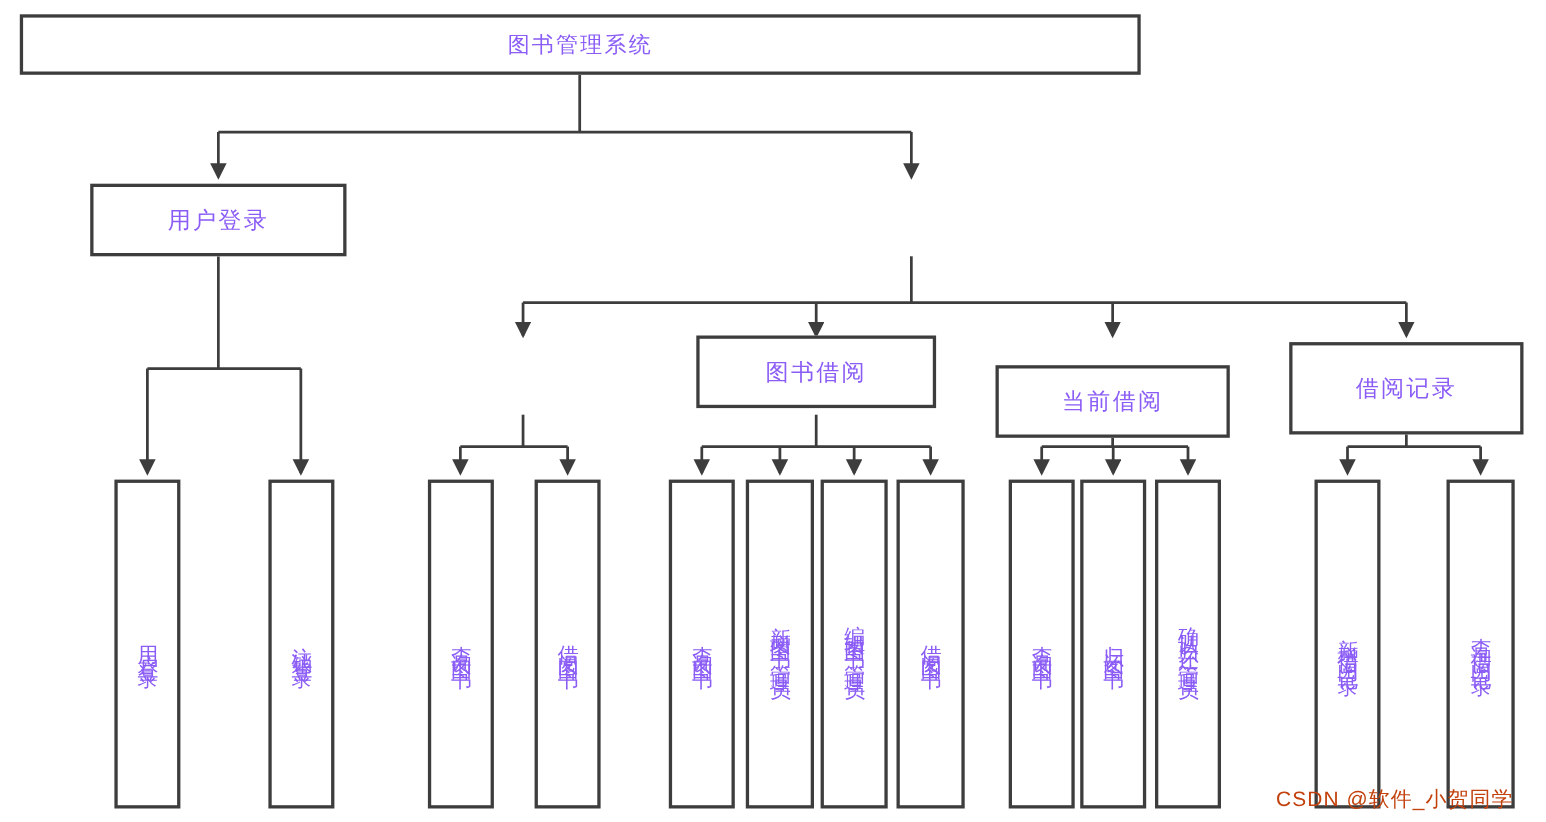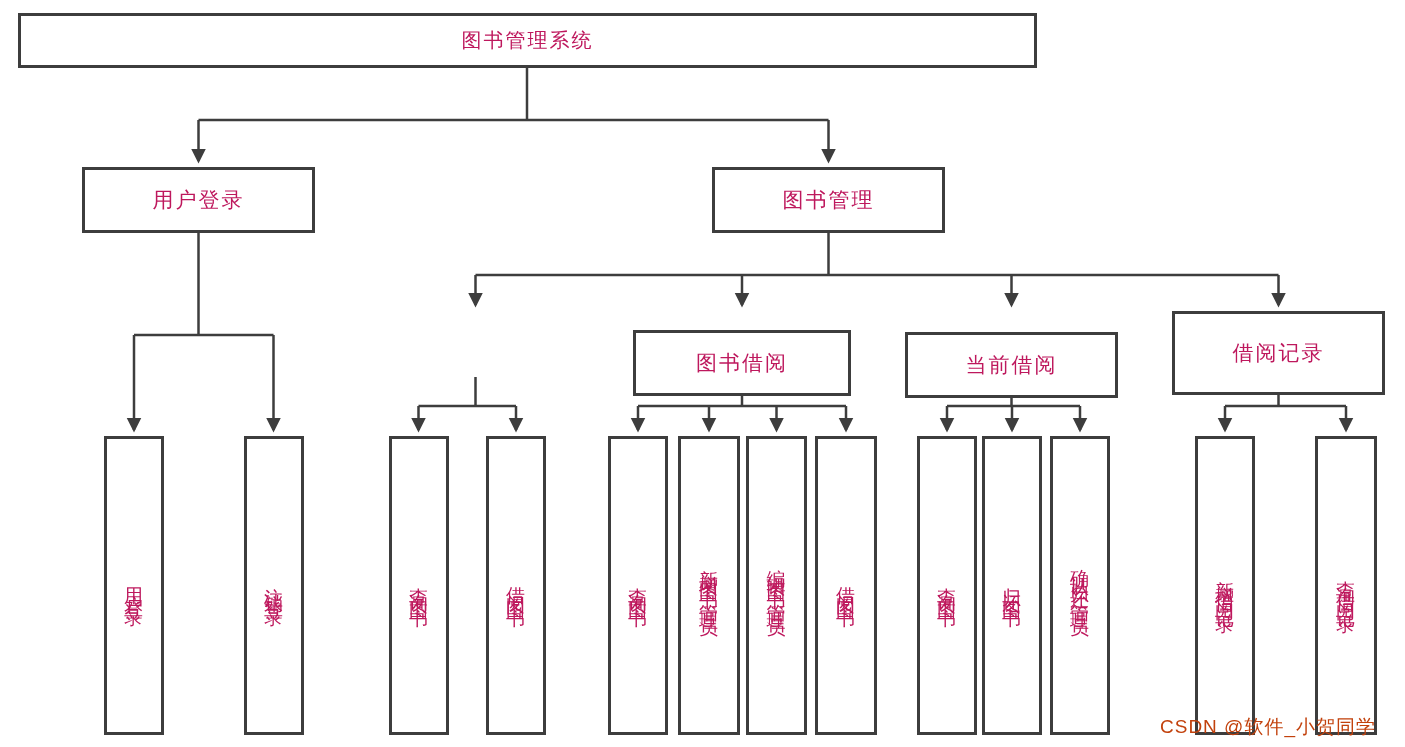--- a/index.html
+++ b/index.html
@@ -21,21 +21,21 @@
     top: 0;
     width: 1405px;
     height: 747px;
     z-index: 1;
   }
   .node {
     position: absolute;
     box-sizing: border-box;
     background: #ffffff;
     border: 3px solid #3d3d3d;
-    color: #be185d;
+    color: #8b5cf6;
     display: flex;
     align-items: center;
     justify-content: center;
     text-align: center;
     z-index: 2;
   }
   .node.root {
     font-size: 20px;
     letter-spacing: 2px;
   }
@@ -113,23 +113,22 @@
       <path d="M1278.5,377 V406"></path>
       <path d="M1225,406 H1346"></path>
       <line x1="1225" y1="406" x2="1225" y2="430" marker-end="url(#arrow)"></line>
       <line x1="1346" y1="406" x2="1346" y2="430" marker-end="url(#arrow)"></line>
     </g>
   </svg>
 
   <div class="node root" style="left:18px; top:13px; width:1019px; height:55px;">图书管理系统</div>
 
   <div class="node branch" style="left:82px; top:167px; width:233px; height:66px;">用户登录</div>
-  <div class="node branch" style="left:712px; top:167px; width:233px; height:66px;">图书管理</div>
 
-  <div class="node branch" style="left:633px; top:330px; width:218px; height:66px;">图书借阅</div>
+  <div class="node branch" style="left:633px; top:305px; width:218px; height:66px;">图书借阅</div>
   <div class="node branch" style="left:905px; top:311px; width:213px; height:66px;margin-top:21px;">当前借阅</div>
   <div class="node branch" style="left:1172px; top:311px; width:213px; height:84px;">借阅记录</div>
 
   <div class="node leaf" style="left:104px; top:436px; width:60px; height:299px;">用户登录</div>
   <div class="node leaf" style="left:244px; top:436px; width:60px; height:299px;">注销登录</div>
 
   <div class="node leaf" style="left:389px; top:436px; width:60px; height:299px;">查询图书</div>
   <div class="node leaf" style="left:486px; top:436px; width:60px; height:299px;">借阅图书</div>
 
   <div class="node leaf" style="left:608px; top:436px; width:60px; height:299px;">查询图书</div>

